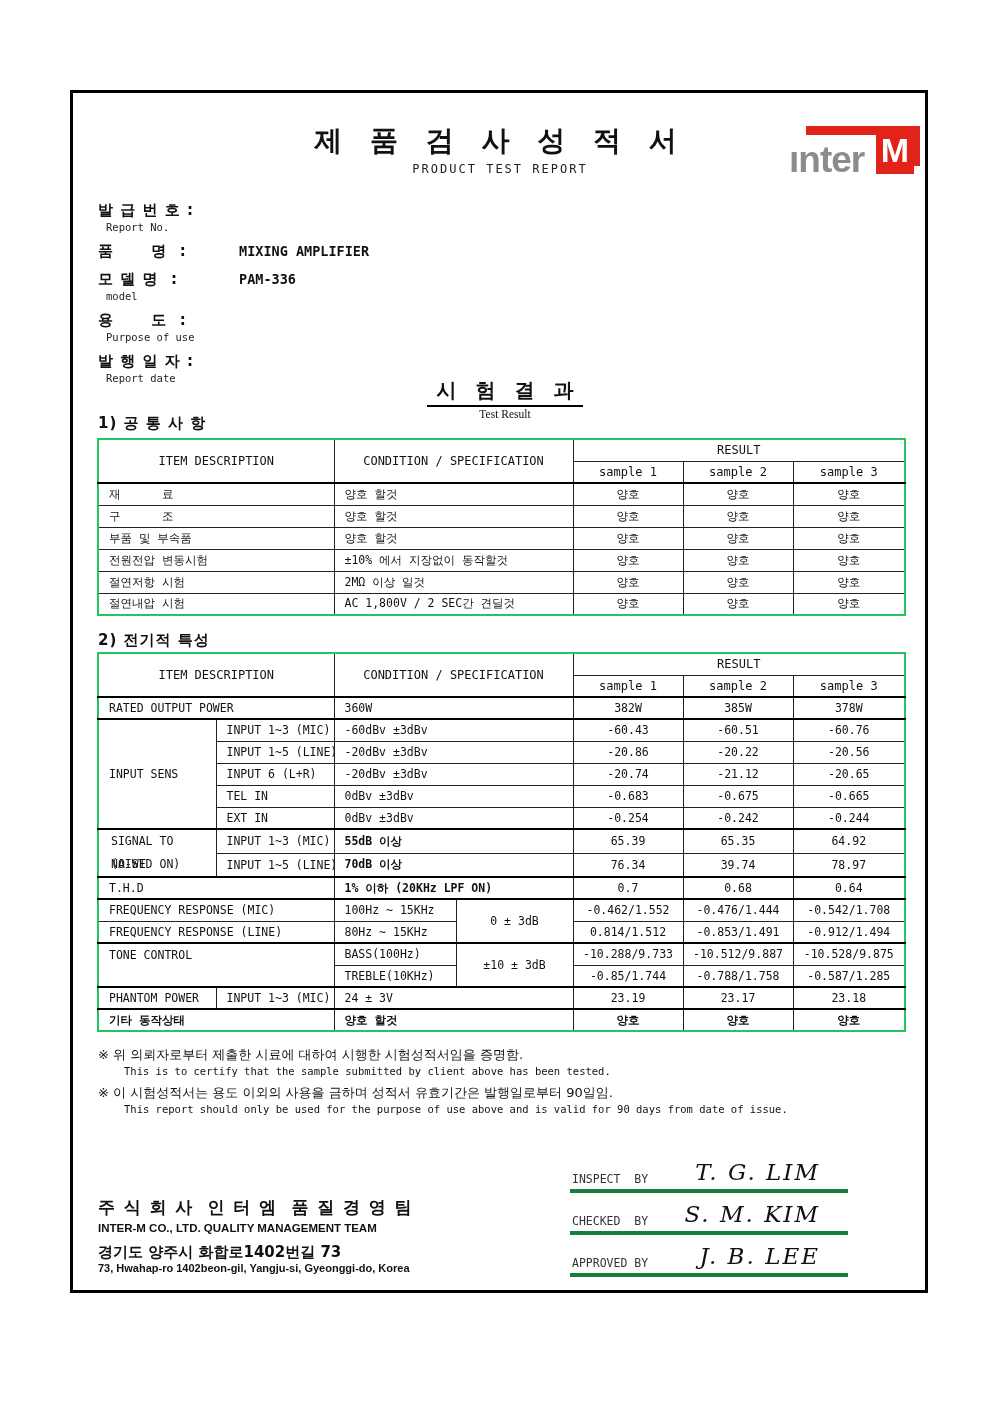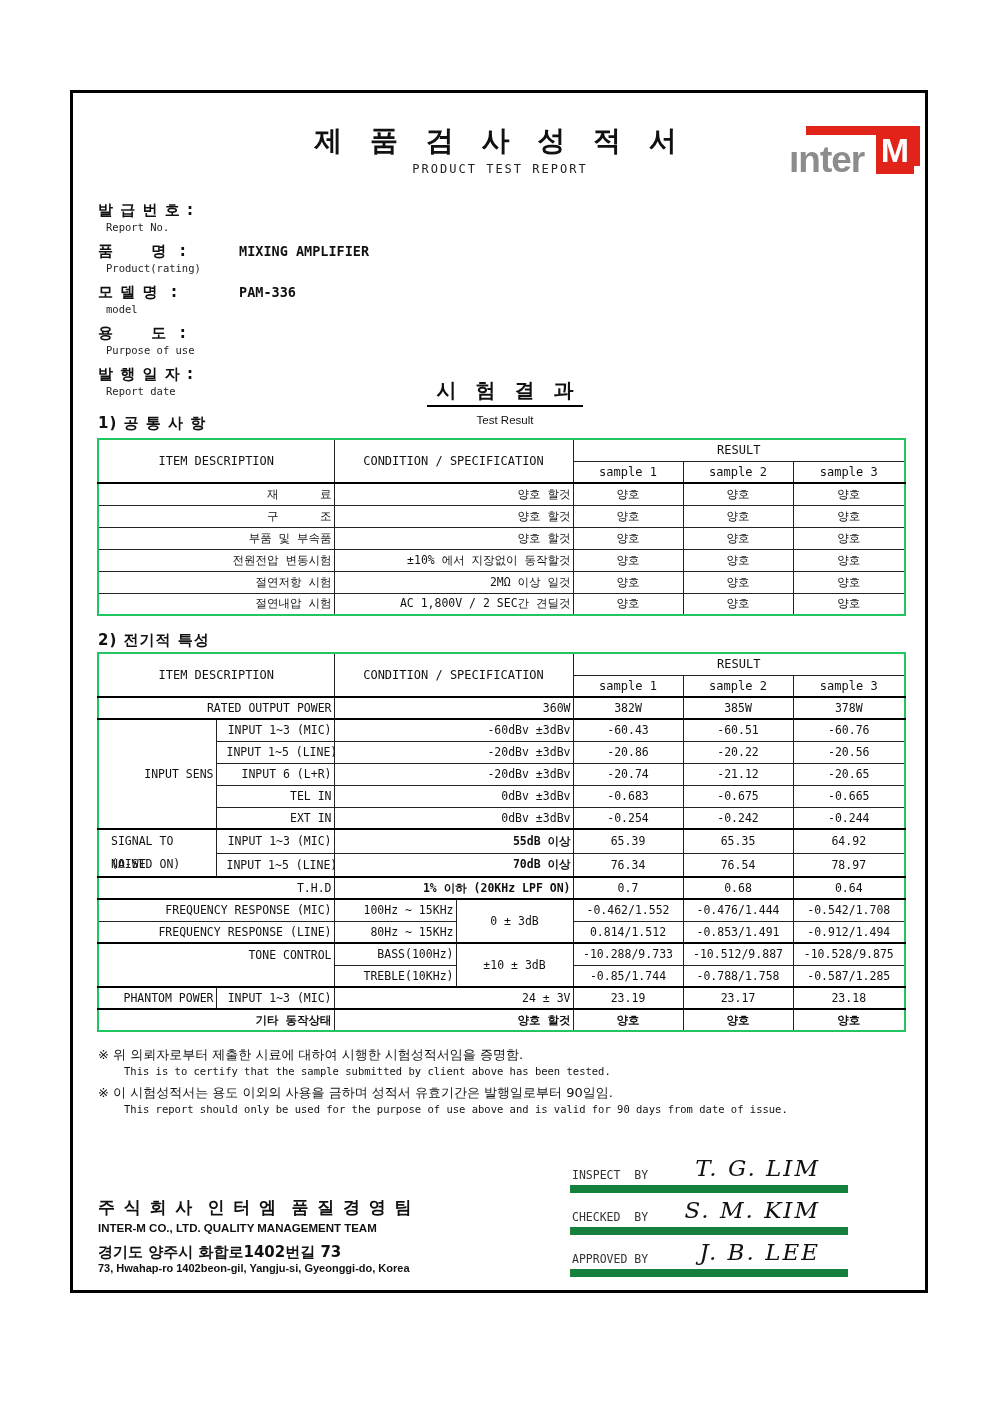--- a/index.html
+++ b/index.html
@@ -31,50 +31,50 @@
   .f-label { font-size:15px; font-weight:bold; white-space:pre; letter-spacing:1px; }
   .f-value { position:absolute; left:124px; top:1px; font-weight:bold;
     font-family:"DejaVu Sans Mono","Liberation Mono",monospace; font-size:13.5px;margin-left:17px; }
   .f-sub { font-family:"DejaVu Sans Mono","Liberation Mono",monospace; font-size:10.5px;
     color:#222; margin:1px 0 0 8px; }
 
   
   .result-head { position:absolute; left:380px; top:377px; width:250px; text-align:center; }
   .rh-ko { display:inline-block; font-family:"DejaVu Serif",serif; font-size:20px; font-weight:bold;
     letter-spacing:6px; border-bottom:2px solid #000; padding:0 4px 1px 10px; white-space:nowrap; }
-  .rh-en { font-family:Liberation Sans, sans-serif; font-size:11.5px; margin-top:7px; }
+  .rh-en { font-family:Liberation Serif, serif; font-size:11.5px; margin-top:1px; }
 
   .sec-head { position:absolute; left:98px; font-size:15px; font-weight:bold; letter-spacing:1px; white-space:pre; }
   .sec1 { top:414px; } .sec2 { top:631px; }
 
   
   table.rpt { position:absolute; left:97px; border-collapse:collapse; table-layout:fixed;
     width:807px; }
   .t1 { top:438px; } .t2 { top:652px; }
   .rpt td, .rpt th { border:1px solid #222; height:22px;
     font-family:"DejaVu Sans Mono","Liberation Mono",monospace; font-size:11.5px;
     font-weight:normal; text-align:center; vertical-align:middle; padding:0 2px; }
   .rpt { border:2px solid #22c55e; }
   .rpt th { font-size:12px; }
-  .rpt td.item, .rpt td.cond { text-align:right; padding-left:10px; white-space:pre; }
+  .rpt td.item, .rpt td.cond { text-align:left; padding-left:10px; white-space:pre; }
   .rpt tr.g td { border-top:2px solid #000; }
   .rpt td.b, .rpt th.b { font-weight:bold; }
   .stn-cell { padding:0; }
   .stn-cell div { height:23px; line-height:23px; text-align:left; padding-left:10px; }
 
   
   .notes { position:absolute; left:98px; top:1046px; width:812px; }
   .note { margin-bottom:7px; }
   .note-ko { font-size:13px; white-space:pre; }
   .note-en { font-family:"DejaVu Sans Mono","Liberation Mono",monospace; font-size:10.5px;
     margin-left:26px; margin-top:1px; color:#111; }
 
   
   .sigs { position:absolute; left:570px; top:1151px; width:278px; }
-  .sig-row { position:relative; height:42px; border-bottom:8px solid #15803d; }
+  .sig-row { position:relative; height:42px; border-bottom:4px solid #15803d; }
   .sig-label { position:absolute; left:2px; bottom:3px;
     font-family:"DejaVu Sans Mono","Liberation Mono",monospace; font-size:11.5px;
     color:#333; white-space:pre; }
   .sig-name { position:absolute; right:28px; bottom:4px; font-family:"DejaVu Serif",serif;
     font-style:italic; font-size:23px; letter-spacing:2px; white-space:nowrap; }
 
   .company { position:absolute; left:98px; top:1196px; width:460px; }
   .co-ko { font-family:"Liberation Sans",sans-serif; font-size:17px; font-weight:bold;
     letter-spacing:2px; white-space:pre; }
   .co-en { font-family:"Liberation Sans",sans-serif; font-size:11.5px; font-weight:bold; margin-top:3px; }
@@ -100,21 +100,20 @@
 
 <div class="fields">
   <div class="field">
     <div class="f-label">발 급 번 호 :</div>
     <span class="f-value"></span>
     <div class="f-sub">Report No.</div>
   </div>
   <div class="field">
     <div class="f-label">품      명  :</div>
     <span class="f-value">MIXING AMPLIFIER</span>
-    <div class="f-sub">Product(rating)</div>
   </div>
   <div class="field">
     <div class="f-label">모 델 명  :</div>
     <span class="f-value">PAM-336</span>
     <div class="f-sub">model</div>
   </div>
   <div class="field">
     <div class="f-label">용      도  :</div>
     <span class="f-value"></span>
     <div class="f-sub">Purpose of use</div>
@@ -273,21 +272,21 @@
     <td class="item">INPUT 1~3 (MIC)</td>
     <td colspan="2" class="cond b">55dB 이상</td>
     <td>65.39</td>
     <td>65.35</td>
     <td>64.92</td>
   </tr>
   <tr>
     <td class="item">INPUT 1~5 (LINE)</td>
     <td colspan="2" class="cond b">70dB 이상</td>
     <td>76.34</td>
-    <td>76.54</td>
+    <td>39.74</td>
     <td>78.97</td>
   </tr>
   <tr class="g">
     <td colspan="2" class="item">T.H.D</td>
     <td colspan="2" class="cond b">1% 이하 (20KHz LPF ON)</td>
     <td>0.7</td>
     <td>0.68</td>
     <td>0.64</td>
   </tr>
   <tr class="g">

